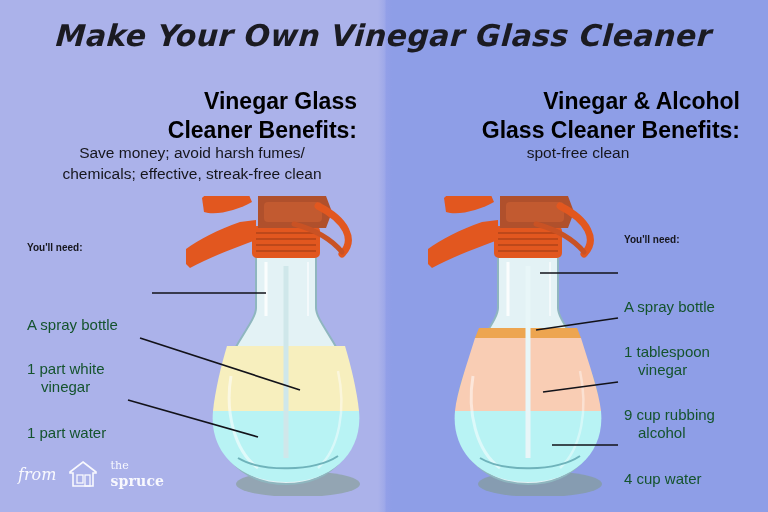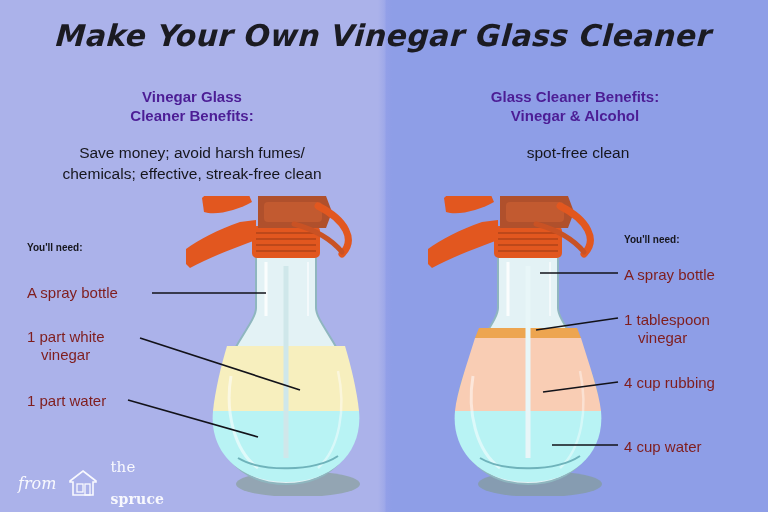--- a/index.html
+++ b/index.html
@@ -30,44 +30,44 @@
     position:absolute;left:0;top:18px;width:768px;
     text-align:center;
     font-family:"DejaVu Sans","Liberation Sans",sans-serif;
     font-style:italic;font-weight:700;
     font-size:30px;letter-spacing:0.4px;
     color:#1b1b22;
     transform:skewX(-4deg);
   }
   
   .head{
-    position:absolute;text-align:center;width:330px;
-    font-weight:700;font-size:15px;line-height:1.28;
-    color:#4c1d95;
+    position:absolute;text-align:right;width:330px;
+    font-weight:700;font-size:23px;line-height:1.28;
+    color:#000000;
   }
   .head-left{left:27px;top:87px;}
   .head-right{left:410px;top:87px;}
 
   .sub{
     position:absolute;text-align:center;width:340px;
     font-size:15.5px;line-height:1.33;color:#16161d;
   }
   .sub-left{left:22px;top:143px;}
   .sub-right{left:408px;top:143px;}
 
   
   .need-title{
     position:absolute;font-weight:700;font-size:10px;color:#16161d;
     white-space:nowrap;
   }
   .need-left{left:27px;top:242px;}
   .need-right{left:624px;top:234px;}
 
   .lbl{
-    position:absolute;font-size:15px;line-height:1.18;color:#7f1d1d;
+    position:absolute;font-size:15px;line-height:1.18;color:#14532d;margin-top:32px;
   }
   .lbl.r{text-align:left;}
   .lbl .ind{display:block;padding-left:14px;}
 
   
   .l1{left:27px;top:284px;}
   .l2{left:27px;top:328px;width:120px;}
   .l3{left:27px;top:392px;}
   
   .r1{left:624px;top:266px;}
@@ -90,21 +90,21 @@
     opacity:.92;
   }
   .logo-from{
     font-family:"DejaVu Serif","Liberation Serif",serif;
     font-style:italic;font-size:16px;color:#ffffff;
   }
   .logo-house{width:30px;height:28px;display:block;}
   .logo-words{display:flex;flex-direction:column;line-height:1;}
   .logo-the{
     font-family:"DejaVu Serif","Liberation Serif",serif;
-    font-size:15px;color:#ffffff;letter-spacing:.2px;margin-bottom:17px;
+    font-size:11px;color:#ffffff;letter-spacing:.2px;margin-bottom:3px;
   }
   .logo-spruce{
     font-family:"DejaVu Serif","Liberation Serif",serif;
     font-weight:700;font-size:14px;color:#ffffff;letter-spacing:.2px;
   }
 </style>
 </head>
 <body>
 
 <div id="infographic">
@@ -131,38 +131,39 @@
   </div>
   <div class="lbl l2">
     <span>1 part white</span>
     <span class="ind">vinegar</span>
   </div>
   <div class="lbl l3">
     <span>1 part water</span>
   </div>
 
   <div class="head head-right">
+    <div>Vinegar &amp; Alcohol</div>
     <div>Glass Cleaner Benefits:</div>
-    <div>Vinegar &amp; Alcohol</div>
   </div>
   <div class="sub sub-right">
     <div>spot-free clean</div>
   </div>
 
   <div class="need-title need-right">You'll need:</div>
 
   <div class="lbl r r1">
     <span>A spray bottle</span>
   </div>
   <div class="lbl r r2">
     <span>1 tablespoon</span>
     <span class="ind">vinegar</span>
   </div>
   <div class="lbl r r3">
-    <span>4 cup rubbing</span>
+    <span>9 cup rubbing</span>
+    <span class="ind">alcohol</span>
   </div>
   <div class="lbl r r4">
     <span>4 cup water</span>
   </div>
 
   <svg class="bottle bottle-left" width="200" height="300" viewBox="0 0 200 300">
 
     <ellipse cx="112" cy="288" rx="62" ry="13" fill="#7f9a85" opacity="0.55"></ellipse>
 
     <path d="M70,60 L70,112 C70,128 36,158 30,205 C24,252 52,288 100,288

